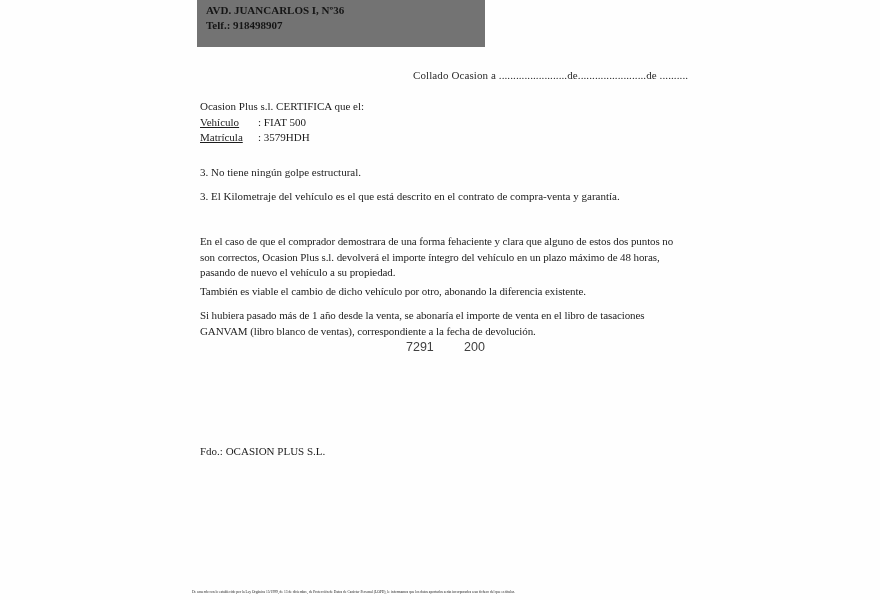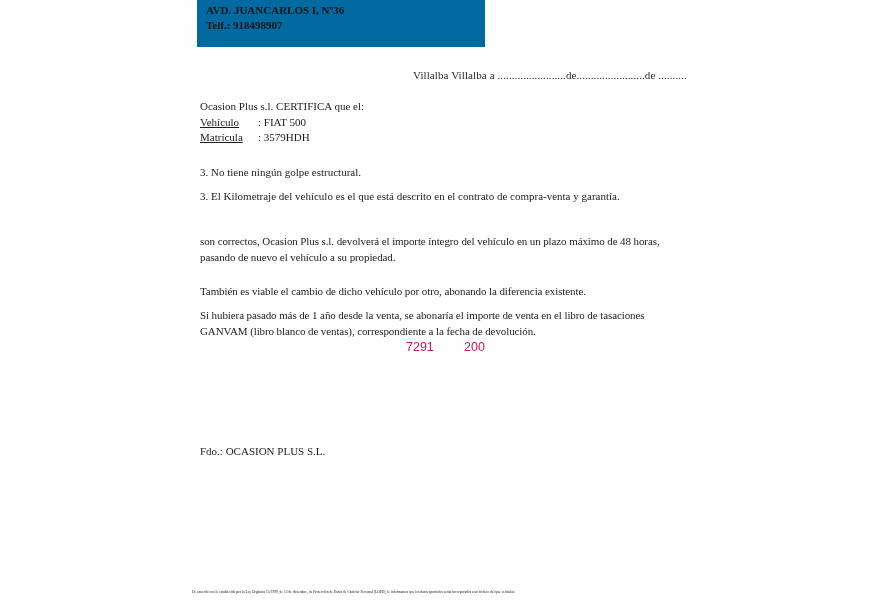--- a/index.html
+++ b/index.html
@@ -9,21 +9,21 @@
     width: 880px; height: 600px;
     background: #fefefe;
     font-family: "Liberation Serif", "DejaVu Serif", serif;
     color: #1d1d1d;
     overflow: hidden;
   }
   .abs { position: absolute; }
   
   .header-box {
     left: 197px; top: 0; width: 288px; height: 47px;
-    background: #0369a1;
+    background: #737373;
     padding: 3px 0 0 9px;
     font-weight: bold;
     font-size: 11px;
     line-height: 14.5px;
     color: #151515;
   }
   
   .date-line {
     left: 413px; top: 69px;
     font-size: 11px;
@@ -43,21 +43,21 @@
   .clause-2 { left: 200px; top: 190px; font-size: 11px; }
   
   .para { font-size: 11px; line-height: 15.5px; letter-spacing: -0.1px; }
   .para-refund { left: 200px; top: 234px; width: 490px; }
   .line-exchange { left: 200px; top: 285px; font-size: 11px; letter-spacing: -0.1px; }
   .para-ganvam { left: 200px; top: 308px; width: 490px; }
   
   .overlay-num {
     font-family: "Liberation Sans", "DejaVu Sans", sans-serif;
     font-size: 12.5px;
-    color: #be185d;
+    color: #404040;
   }
   .overlay-left { left: 406px; top: 340px; }
   .overlay-right { left: 464px; top: 340px; }
   
   .signature { left: 200px; top: 445px; font-size: 11px; }
   
   .fineprint-wrap { left: 192px; top: 590px; width: 490px; height: 8px; overflow: hidden; }
   .fineprint {
     font-size: 10px;
     white-space: nowrap;
@@ -68,36 +68,37 @@
   }
 </style>
 </head>
 <body>
 
 <div class="abs header-box">
   <div>AVD. JUANCARLOS I, Nº36</div>
   <div>Telf.: 918498907</div>
 </div>
 
-<div class="abs date-line">Villalba Villalba a ........................de........................de ..........</div>
+<div class="abs date-line">Collado Ocasion a ........................de........................de ..........</div>
 
 <div class="abs cert-block">
   <div>Ocasion Plus s.l. CERTIFICA que el:</div>
   <div class="field-row">
     <span class="field-label"><span class="u">Vehículo</span></span><span class="field-value">: FIAT 500</span>
   </div>
   <div class="field-row">
     <span class="field-label"><span class="u">Matrícula</span></span><span class="field-value">: 3579HDH</span>
   </div>
 </div>
 
 <div class="abs clause-1">3. No tiene ningún golpe estructural.</div>
 <div class="abs clause-2">3. El Kilometraje del vehículo es el que está descrito en el contrato de compra-venta y garantía.</div>
 
 <div class="abs para para-refund">
+  <div>En el caso de que el comprador demostrara de una forma fehaciente y clara que alguno de estos dos puntos no</div>
   <div>son correctos, Ocasion Plus s.l. devolverá el importe íntegro del vehículo en un plazo máximo de 48 horas,</div>
   <div>pasando de nuevo el vehículo a su propiedad.</div>
 </div>
 
 <div class="abs line-exchange">También es viable el cambio de dicho vehículo por otro, abonando la diferencia existente.</div>
 
 <div class="abs para para-ganvam">
   <div>Si hubiera pasado más de 1 año desde la venta, se abonaría el importe de venta en el libro de tasaciones</div>
   <div>GANVAM (libro blanco de ventas), correspondiente a la fecha de devolución.</div>
 </div>

